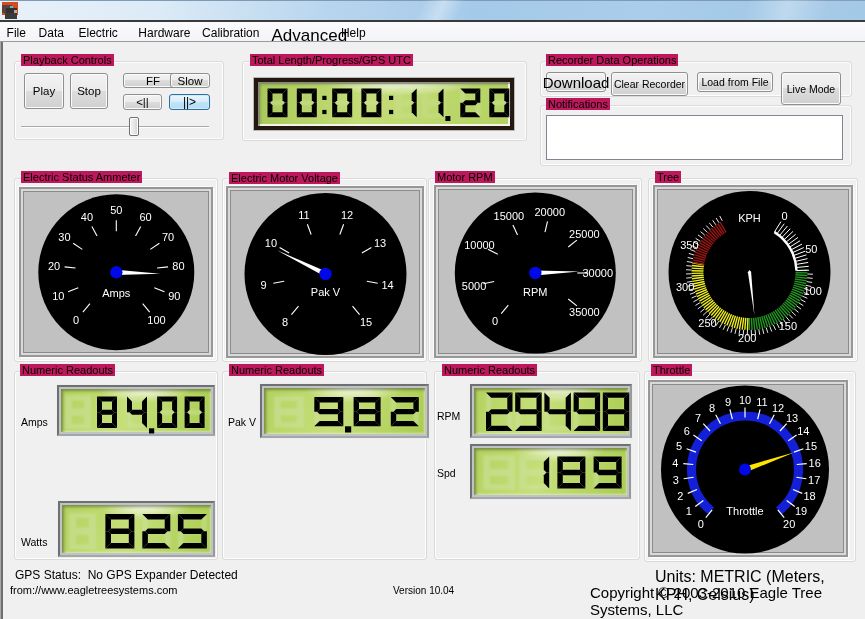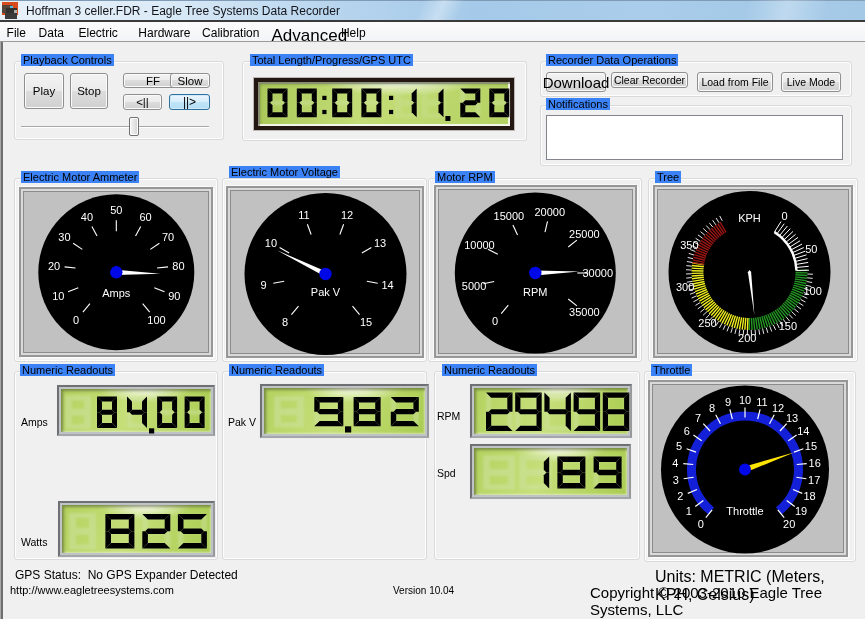--- a/index.html
+++ b/index.html
@@ -1,18 +1,18 @@
 <!DOCTYPE html>
 <html><head><meta charset="utf-8"><style>
 html,body{margin:0;padding:0;width:865px;height:619px;overflow:hidden;
  font-family:"Liberation Sans",sans-serif;background:#f0f0f0;position:relative}
 *{box-sizing:border-box}
 .abs{position:absolute}
 .grp{position:absolute;border:1px solid #dadada;border-radius:3px;box-shadow:inset 0 0 0 1px rgba(255,255,255,.85)}
-.glab{position:absolute;font-size:11px;color:#000;background:#3b82f6;padding:0 2px;white-space:nowrap}
+.glab{position:absolute;font-size:11px;color:#000;background:#be185d;padding:0 2px;white-space:nowrap}
 .btn{position:absolute;border:1px solid #8e8f8f;border-radius:3px;
  background:linear-gradient(#f2f2f2 0%,#ebebeb 49%,#dddddd 50%,#d0d0d0 100%);
  box-shadow:inset 0 0 0 1px #fbfbfb;color:#000;display:flex;align-items:center;justify-content:center;
  font-size:12px;white-space:nowrap}
 .panel{position:absolute;background:#c1c1c1;border:2px solid #979797;
  box-shadow:inset 0 0 0 2px #d9d9d9, inset 0 0 0 3px rgba(110,110,110,.65), 1px 1px 0 #fafafa, -1px -1px 0 #fafafa, 2px 2px 0 #f6f6f6}
 .lcdf{position:absolute;border:2px solid;border-color:#6e7074 #97989c #a3a6aa #6e7074;background:#c0c3c6;padding:2px;
  box-shadow:0 0 0 1px #ededed}
 .lcds{position:relative;width:100%;height:100%;overflow:hidden;
  background:linear-gradient(115deg,#b4d162 0%,#bdd96c 45%,#a6c94f 100%)}
@@ -28,21 +28,20 @@
 <div class="abs" style="left:340px;top:0;width:200px;height:21px;background:linear-gradient(115deg,rgba(255,255,255,0) 40%,rgba(255,255,255,.35) 50%,rgba(255,255,255,0) 60%)"></div>
 <div class="abs" style="left:600px;top:0;width:265px;height:21px;background:linear-gradient(100deg,rgba(255,255,255,0) 55%,rgba(255,255,255,.3) 70%,rgba(255,255,255,.05) 85%)"></div>
 <svg class="abs" style="left:2px;top:2px" width="17" height="17" viewBox="0 0 17 17">
  <rect x="0" y="0" width="16" height="13" fill="#d8491c"></rect>
  <rect x="0" y="3" width="10" height="8" fill="#53443c"></rect>
  <rect x="4" y="6" width="11" height="6" fill="#33302d"></rect>
  <rect x="3" y="11" width="12" height="6" fill="#3b3b3b"></rect>
  <rect x="8" y="4" width="3" height="2" fill="#58b7dd"></rect>
  <rect x="12" y="8" width="3" height="3" fill="#dadada" opacity="0.75"></rect>
 </svg>
-<div class="abs" style="left:26px;top:4px;font-size:12px;color:#15151a">Hoffman 3 celler.FDR - Eagle Tree Systems Data Recorder</div>
 
 </div>
 <div class="abs" style="left:0;top:20px;width:865px;height:1.5px;background:#3a3a3a"></div>
 <div class="abs" style="left:0;top:21.5px;width:865px;height:20px;background:linear-gradient(#fbfbfd,#f2f3f6)">
     <div class="abs" style="left:6.6px;top:4px;font-size:12px;color:#000">File</div>
     <div class="abs" style="left:38.6px;top:4px;font-size:12px;color:#000">Data</div>
     <div class="abs" style="left:78.5px;top:4px;font-size:12px;color:#000">Electric</div>
     <div class="abs" style="left:138.3px;top:4px;font-size:12px;color:#000">Hardware</div>
     <div class="abs" style="left:202.1px;top:4px;font-size:12px;color:#000">Calibration</div>
     <div class="abs" style="left:271.5px;top:4px;font-size:17px;color:#000">Advanced</div>
@@ -53,23 +52,23 @@
 <div class="abs" style="left:1px;top:42px;width:2px;height:577px;background:#6f6f6f"></div>
 <div class="grp" style="left:14px;top:61px;width:210px;height:79px"></div>
 <div class="glab" style="left:21px;top:54px">Playback Controls</div>
 <div class="grp" style="left:242px;top:61px;width:285px;height:80px"></div>
 <div class="glab" style="left:250px;top:54px">Total Length/Progress/GPS UTC</div>
 <div class="grp" style="left:540px;top:61px;width:312px;height:36px"></div>
 <div class="glab" style="left:546px;top:54px">Recorder Data Operations</div>
 <div class="grp" style="left:540px;top:105px;width:312px;height:61px"></div>
 <div class="glab" style="left:546px;top:98px">Notifications</div>
 <div class="grp" style="left:14px;top:178px;width:204px;height:184px"></div>
-<div class="glab" style="left:21px;top:171px">Electric Motor Ammeter</div>
+<div class="glab" style="left:21px;top:171px">Electric Status Ammeter</div>
 <div class="grp" style="left:222px;top:178px;width:205px;height:184px"></div>
-<div class="glab" style="left:229px;top:166px">Electric Motor Voltage</div>
+<div class="glab" style="left:229px;top:172px">Electric Motor Voltage</div>
 <div class="grp" style="left:428px;top:178px;width:214px;height:184px"></div>
 <div class="glab" style="left:435px;top:171px">Motor RPM</div>
 <div class="grp" style="left:648px;top:178px;width:210px;height:184px"></div>
 <div class="glab" style="left:655px;top:171px">Tree</div>
 <div class="grp" style="left:14px;top:371px;width:204px;height:189px"></div>
 <div class="glab" style="left:20px;top:364px">Numeric Readouts</div>
 <div class="grp" style="left:222px;top:371px;width:205px;height:189px"></div>
 <div class="glab" style="left:229px;top:364px">Numeric Readouts</div>
 <div class="grp" style="left:434px;top:371px;width:206px;height:189px"></div>
 <div class="glab" style="left:442px;top:364px">Numeric Readouts</div>
@@ -80,23 +79,23 @@
 <div class="btn" style="left:123px;top:73px;width:60px;height:15px;font-size:11.5px">FF</div>
 <div class="btn" style="left:170px;top:73px;width:40px;height:15px;font-size:11.5px">Slow</div>
 <div class="btn" style="left:123px;top:94px;width:39px;height:16px;font-size:11.5px">&lt;||</div>
 <div class="btn" style="left:169px;top:94px;width:41px;height:16px;
  border:1px solid #2f6f9c;background:linear-gradient(#eaf5fc 0%,#d7edfa 49%,#c0e4f8 50%,#b4ddf5 100%);
  box-shadow:inset 0 0 0 1px #cfeafa">||&gt;</div>
 <div class="abs" style="left:21px;top:125.5px;width:188px;height:1.5px;background:#a8a8a8;box-shadow:0 1px 0 #fff"></div>
 <div class="abs" style="left:129px;top:116.5px;width:10px;height:19px;border:1px solid #707070;border-radius:2px;
 background:linear-gradient(to right,#f4f4f4,#e8e8e8 45%,#d2d2d2);box-shadow:inset 0 0 0 1px #fdfdfd"></div>
 <div class="btn" style="left:546px;top:72px;width:60px;height:20px;font-size:15px">Download</div>
-<div class="btn" style="left:611px;top:72px;width:77px;height:16px;font-size:10.5px">Clear Recorder</div>
+<div class="btn" style="left:611px;top:72px;width:77px;height:24px;font-size:10.5px">Clear Recorder</div>
 <div class="btn" style="left:697px;top:72px;width:76px;height:20px;font-size:10.5px">Load from File</div>
-<div class="btn" style="left:781px;top:72px;width:60px;height:20px;font-size:10.5px">Live Mode</div>
+<div class="btn" style="left:781px;top:72px;width:60px;height:33px;font-size:10.5px">Live Mode</div>
 <div class="abs" style="left:546px;top:115px;width:297px;height:45px;background:#fff;border:1px solid #82858f"></div>
 <div class="abs" style="left:254px;top:78px;width:260px;height:52px;
 border:4px solid #241611;box-shadow:0 0 0 1px #b9b9b9;background:#b3d160">
 <div class="lcds" style="background:linear-gradient(100deg,#a9c858 0%,#c4dd76 42%,#b4d262 100%)"></div>
 <div class="abs" style="left:0;top:0;right:0;bottom:0;box-shadow:inset 2px 2px 0 rgba(135,140,125,.75), inset -2px -2px 0 rgba(250,250,248,.85)"></div>
 </div>
 <div class="abs" style="left:254px;top:78px;width:260px;height:52px">
     <svg width="260" height="52" style="position:absolute;left:0;top:0">
       <defs>
         <filter id="gb1" x="-20%" y="-20%" width="140%" height="140%">
@@ -846,15 +845,15 @@
         <polygon points="151.6,12.5 151.6,28.5 148.9,28.5 146.2,25.8 146.2,17.9" fill="#000"></polygon>
         <polygon points="151.6,28.5 151.6,44.5 146.2,39.1 146.2,31.2 148.9,28.5" fill="#000"></polygon>
         <polygon points="123.6,12.5 129,17.9 129,25.8 126.3,28.5 123.6,28.5" fill="#000"></polygon>
         <polygon points="126.3,28.5 129,25.8 146.2,25.8 148.9,28.5 146.2,31.2 129,31.2" fill="#000"></polygon>
         <polygon points="123.6,44.5 129,39.1 146.2,39.1 151.6,44.5" fill="#000"></polygon>
       </svg>
     </div>
   </div>
 <div class="abs" style="left:437px;top:467px;font-size:10.5px">Spd</div>
 <div class="abs" style="left:15px;top:568px;font-size:12px">GPS Status:&nbsp; No GPS Expander Detected</div>
-<div class="abs" style="left:10px;top:584px;font-size:11px">http://www.eagletreesystems.com</div>
+<div class="abs" style="left:10px;top:584px;font-size:11px">from://www.eagletreesystems.com</div>
 <div class="abs" style="left:393px;top:585px;font-size:10px">Version 10.04</div>
 <div class="abs" style="left:655px;top:568px;font-size:16px">Units: METRIC (Meters, KPH, Celsius)</div>
 <div class="abs" style="left:590px;top:584px;font-size:15px">Copyright © 2003-2010 Eagle Tree Systems, LLC</div>
 </body></html>

